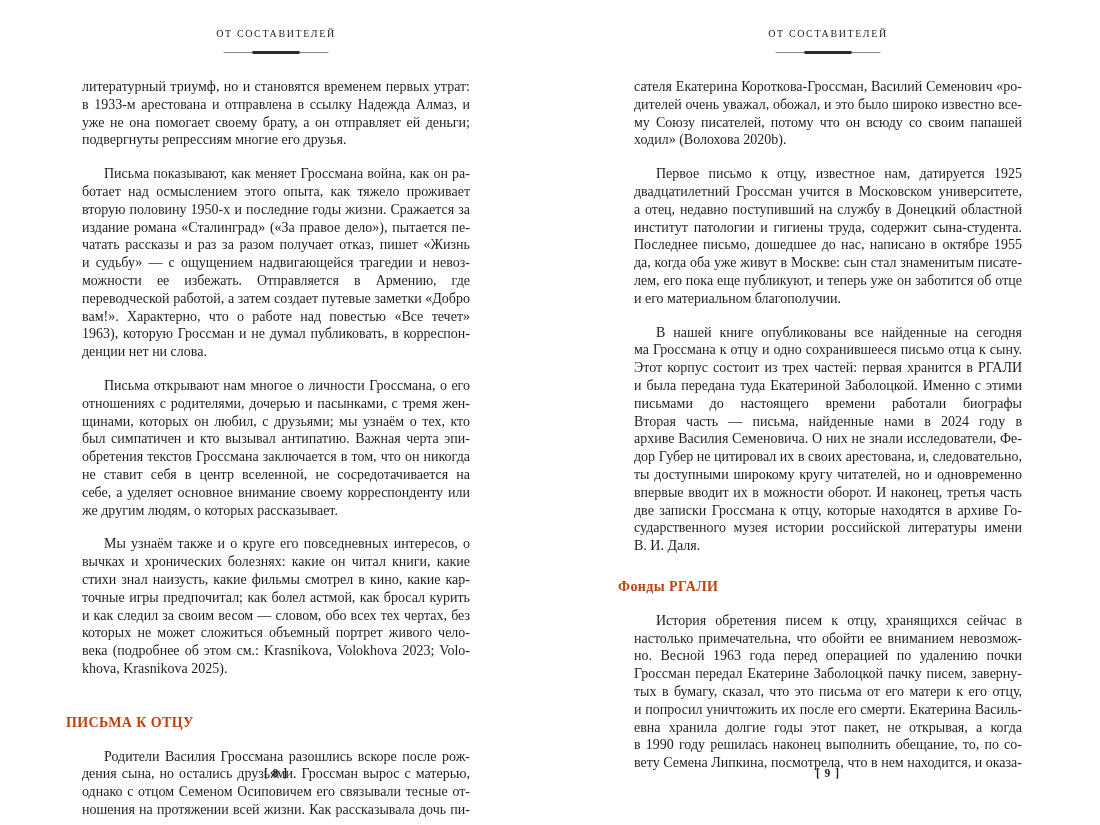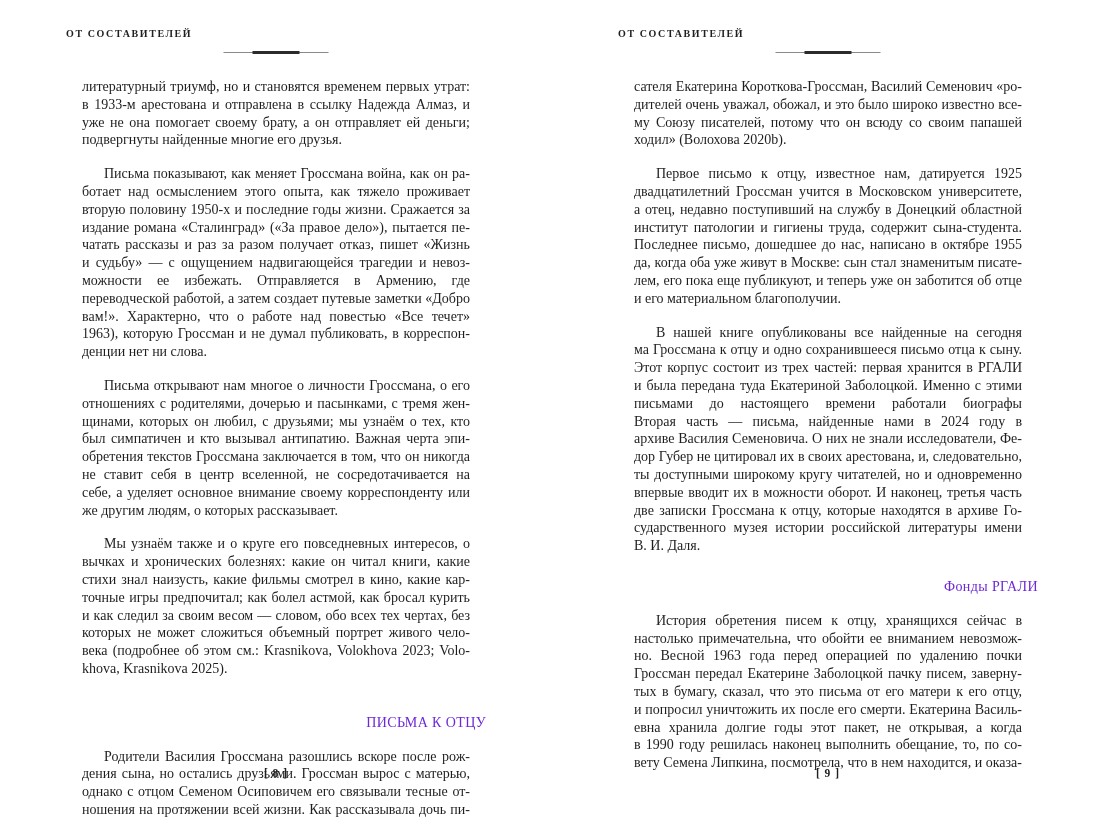--- a/index.html
+++ b/index.html
@@ -11,21 +11,22 @@
     overflow: hidden;
     font-family: "Liberation Serif", "DejaVu Serif", serif;
     color: #1e1e1e;
   }
   .page { position: absolute; top: 0; height: 825px; width: 420px; }
   .page-left  { left: 66px; }
   .page-right { left: 618px; }
 
   .running-header {
     position: absolute; top: 28px; left: 0; right: 0;
-    font-size: 10px; font-weight: bold;
+    text-align: center;
+    font-size: 10px; font-weight: normal;
     letter-spacing: 1.6px;
     color: #1f1f1f;
   }
   .ornament {
     position: absolute; top: 51px; left: 50%;
     transform: translateX(-50%);
     width: 105px; height: 3px;
   }
   .ornament .thin  { position: absolute; top: 1px; left: 0; right: 0; height: 1px; background: #8a8a8a; }
   .ornament .thick { position: absolute; top: 0; left: 29px; width: 47px; height: 3px; background: #2b2b2b; }
@@ -38,24 +39,24 @@
     overflow: hidden;
     font-size: 14px;
     text-align: justify;
     text-align-last: justify;
   }
   .ln.ind { text-indent: 22px; }
   .ln.end { text-align-last: left; }
 
   .heading {
     height: 17.8px; line-height: 17.8px;
-    text-align: right;
-    font-size: 14px; font-weight: normal;
+    text-align: left;
+    font-size: 14px; font-weight: bold;
     letter-spacing: 0.4px;
-    color: #6d28d9;
+    color: #c2410c;
   }
   .page-left  .heading { margin: 36px 0 16px 0; }
   .page-right .heading { margin: 23px 0 14px 0; }
 
   .page-number {
     position: absolute; top: 767px; left: 0; right: 0;
     text-align: center;
     font-size: 11.5px; font-weight: bold;
     letter-spacing: 1px;
     color: #1f1f1f;
@@ -70,21 +71,21 @@
     <div class="running-header">ОТ СОСТАВИТЕЛЕЙ</div>
     <div class="ornament">
       <span class="thin"></span>
       <span class="thick"></span>
     </div>
     <div class="page-body">
         <div class="para">
           <div class="ln">литературный триумф, но и становятся временем первых утрат:</div>
           <div class="ln">в 1933-м арестована и отправлена в ссылку Надежда Алмаз, и вот</div>
           <div class="ln">уже не она помогает своему брату, а он отправляет ей деньги;</div>
-          <div class="ln end">подвергнуты найденные многие его друзья.</div>
+          <div class="ln end">подвергнуты репрессиям многие его друзья.</div>
         </div>
         <div class="para">
           <div class="ln ind">Письма показывают, как меняет Гроссмана война, как он ра-</div>
           <div class="ln">ботает над осмыслением этого опыта, как тяжело проживает</div>
           <div class="ln">вторую половину 1950-х и последние годы жизни. Сражается за</div>
           <div class="ln">издание романа «Сталинград» («За правое дело»), пытается пе-</div>
           <div class="ln">чатать рассказы и раз за разом получает отказ, пишет «Жизнь</div>
           <div class="ln">и судьбу» — с ощущением надвигающейся трагедии и невоз-</div>
           <div class="ln">можности ее избежать. Отправляется в Армению, где занимается</div>
           <div class="ln">переводческой работой, а затем создает путевые заметки «Добро</div>

